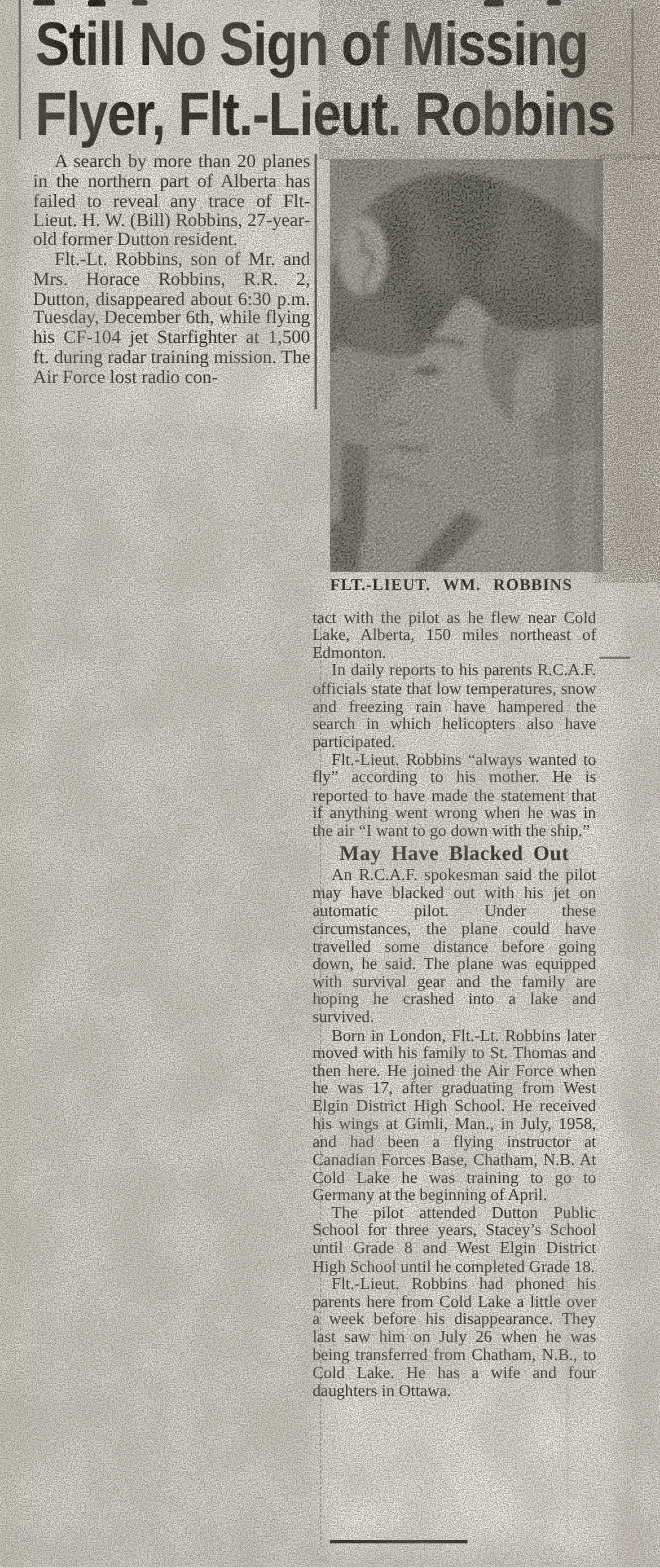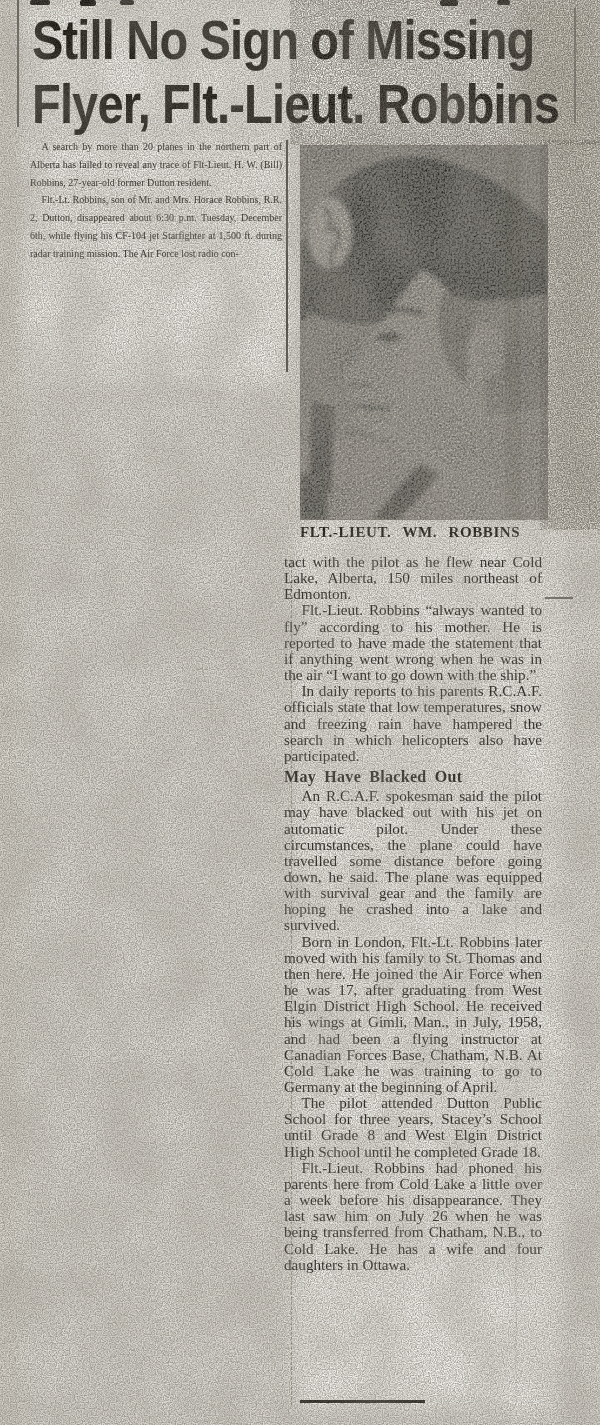--- a/index.html
+++ b/index.html
@@ -10,24 +10,24 @@
   .wash.white{background:#f4f2ed;}
   .wash.gray{background:#cfcabf;}
   .headline{position:absolute;left:32px;top:8px;width:540px;
             font-family:"Liberation Sans", sans-serif;font-weight:bold;
             font-size:56px;line-height:64px;letter-spacing:-1px;
             color:#17140f;transform:scaleX(0.84);transform-origin:left top;
             white-space:nowrap;}
   .col{position:absolute;text-align:justify;}
   .col p{margin:0;text-indent:1.15em;}
   .col p.noindent{text-indent:0;}
-  .col-left{left:30px;top:138px;width:252px;font-size:10px;line-height:17.8px;}
+  .col-left{left:30px;top:138px;width:252px;font-size:17px;line-height:17.8px;}
   .col-right{left:284px;top:554px;width:258px;font-size:15.2px;line-height:16.15px;}
   .subhead{font-family:"Liberation Serif", serif;font-weight:bold;
-           font-size:16px;margin:5px 0 3px 0;
+           text-align:center;font-size:19px;margin:5px 0 3px 0;
            word-spacing:4px;letter-spacing:.3px;}
   .caption{position:absolute;left:300px;top:524px;width:252px;
            font-weight:bold;font-size:15px;letter-spacing:.6px;word-spacing:7px;
            color:#17140f;}
   .photo-wrap{position:absolute;left:300px;top:145px;width:248px;height:375px;}
   .vrule{position:absolute;background:#2c2925;}
   .vrule-dashed{position:absolute;border-left:1px dashed rgba(40,36,30,.38);}
   .hrule{position:absolute;background:#26231e;}
   .blob{position:absolute;background:#171411;border-radius:2px;}
   .streak{position:absolute;background:#4d463c;pointer-events:none;}
@@ -119,22 +119,22 @@
       <rect width="248" height="375" filter="url(#ph-light)" opacity=".45"></rect>
       <rect x="205" y="0" width="16" height="375" fill="#4d463c" opacity=".12"></rect>
       <rect width="248" height="375" fill="none" stroke="#77706633" stroke-width="2"></rect>
     </svg>
   </div>
 
   <div class="caption">FLT.-LIEUT. WM. ROBBINS</div>
 
   <div class="col col-right">
     <p class="noindent">tact with the pilot as he flew near Cold Lake, Alberta, 150 miles northeast of Edmonton.</p>
+    <p>In daily reports to his parents R.C.A.F. officials state that low temperatures, snow and freezing rain have hampered the search in which helicopters also have participated.</p>
     <p>Flt.-Lieut. Robbins “always wanted to fly” according to his mother. He is reported to have made the statement that if anything went wrong when he was in the air “I want to go down with the ship.”</p>
-    <p>In daily reports to his parents R.C.A.F. officials state that low temperatures, snow and freezing rain have hampered the search in which helicopters also have participated.</p>
     <div class="subhead">May Have Blacked Out</div>
     <p>An R.C.A.F. spokesman said the pilot may have blacked out with his jet on automatic pilot. Under these circumstances, the plane could have travelled some distance before going down, he said. The plane was equipped with survival gear and the family are hoping he crashed into a lake and survived.</p>
     <p>Born in London, Flt.-Lt. Robbins later moved with his family to St. Thomas and then here. He joined the Air Force when he was 17, after graduating from West Elgin District High School. He received his wings at Gimli, Man., in July, 1958, and had been a flying instructor at Canadian Forces Base, Chatham, N.B. At Cold Lake he was training to go to Germany at the beginning of April.</p>
     <p>The pilot attended Dutton Public School for three years, Stacey’s School until Grade 8 and West Elgin District High School until he completed Grade 18.</p>
     <p>Flt.-Lieut. Robbins had phoned his parents here from Cold Lake a little over a week before his disappearance. They last saw him on July 26 when he was being transferred from Chatham, N.B., to Cold Lake. He has a wife and four daughters in Ottawa.</p>
   </div>
 
   <svg class="grain" width="600" height="1425">
     <defs>
       <filter id="pg-speck" x="0" y="0" width="100%" height="100%">

